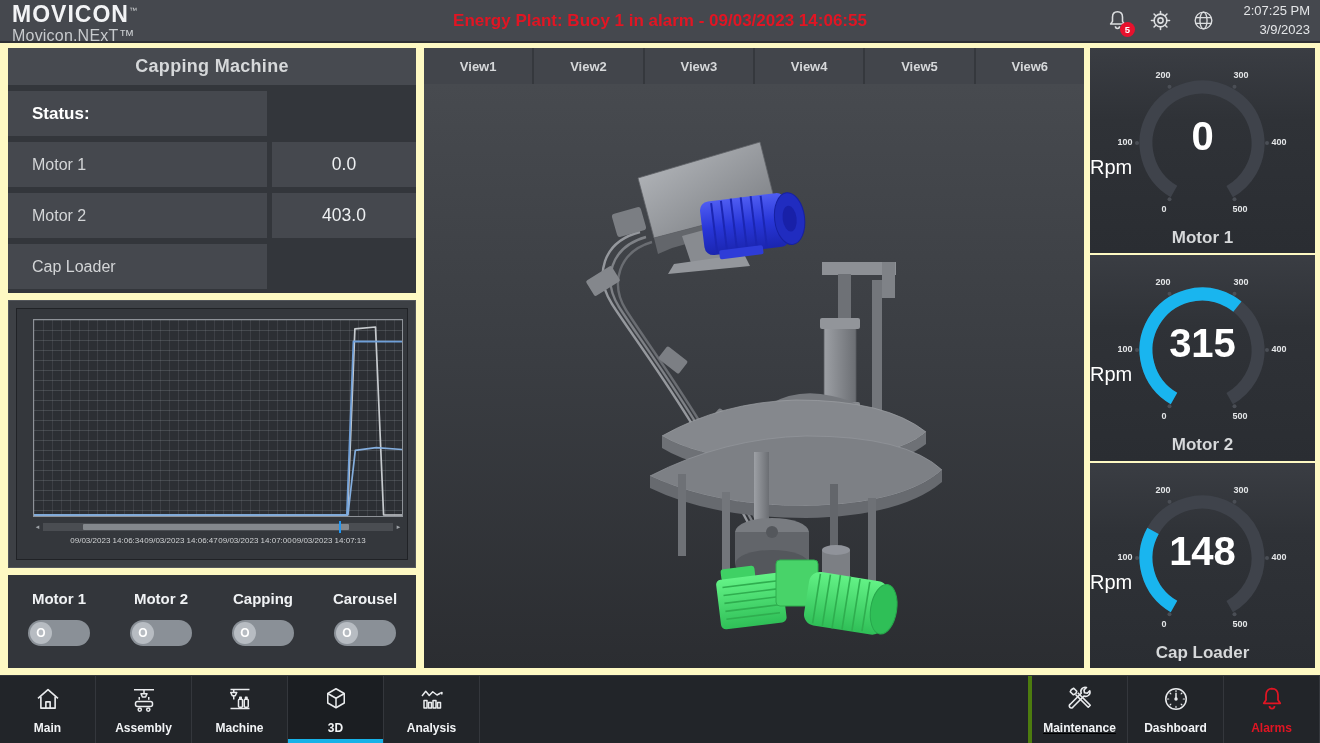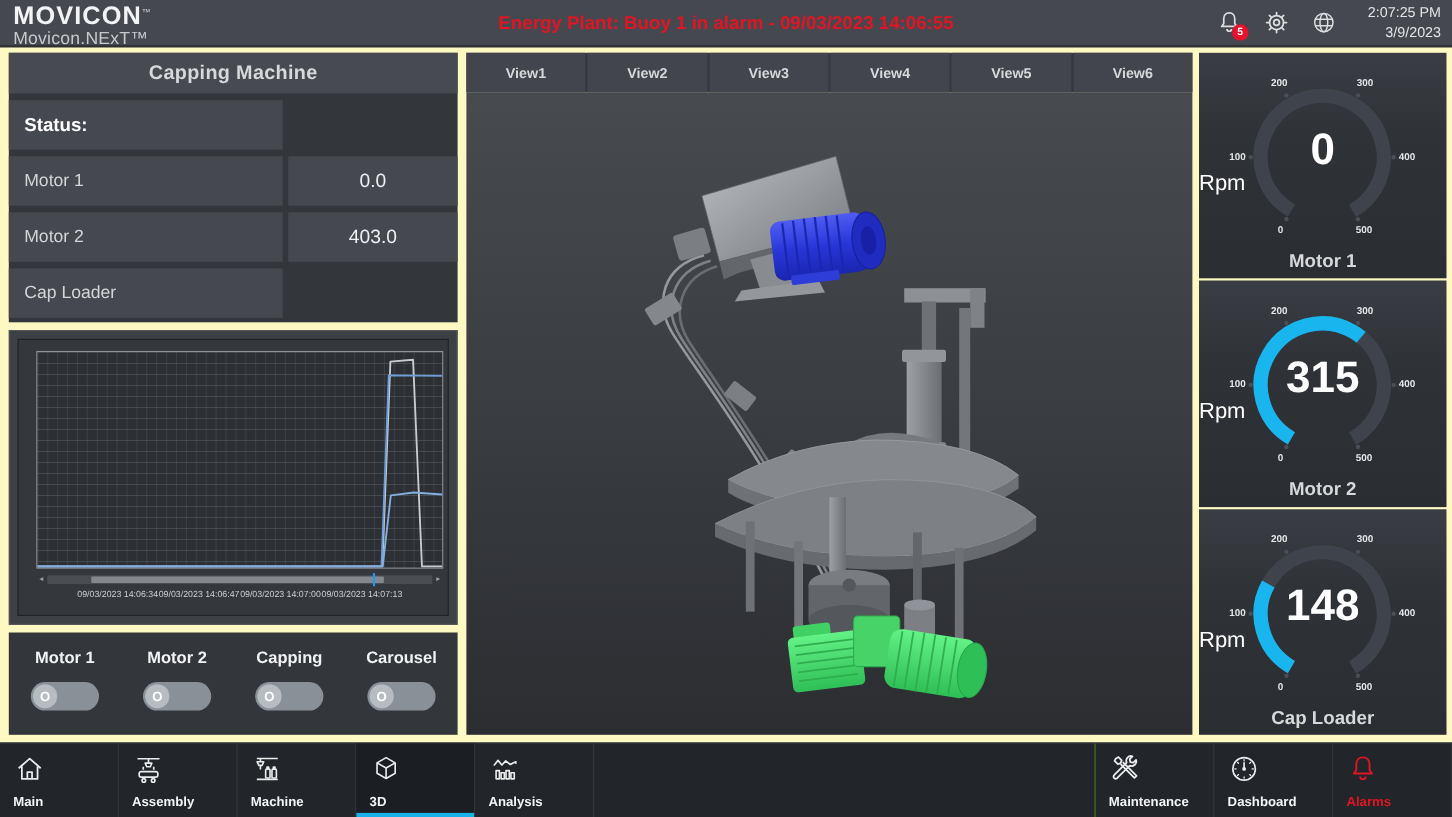--- a/index.html
+++ b/index.html
@@ -17,21 +17,21 @@
   .tb-icon{position:relative;width:28px;height:28px;display:flex;align-items:center;justify-content:center;cursor:pointer;}
   .tb-icon svg{width:25px;height:25px;}
   .badge{position:absolute;right:-4px;bottom:-2px;width:15px;height:15px;border-radius:50%;background:#e8112d;color:#fff;font-size:9.5px;font-weight:700;display:flex;align-items:center;justify-content:center;}
   .clock{text-align:right;font-size:13px;color:#e3e5e7;line-height:1.4;min-width:78px;}
 
   
   .status-panel{position:absolute;left:8px;top:48px;width:408px;height:245px;background:#33363b;}
   .panel-title{height:37px;background:#474a50;display:flex;align-items:center;justify-content:center;font-size:18px;font-weight:600;color:#d6d8da;letter-spacing:.3px;}
   #status-rows{display:flex;flex-direction:column;gap:6px;margin-top:6px;}
   .srow{display:flex;gap:5px;height:45px;}
-  .scell-label{flex:0 0 235px;background:#45484e;display:flex;align-items:center;padding-left:14px;font-size:16px;color:#d3d5d7;}
+  .scell-label{flex:0 0 235px;background:#45484e;display:flex;align-items:center;padding-left:24px;font-size:16px;color:#d3d5d7;}
   .scell-label.em{font-weight:700;color:#ffffff;font-size:17px;}
   .scell-value{flex:1;background:#45484e;display:flex;align-items:center;justify-content:center;font-size:17.5px;color:#eef0f2;}
   .scell-value.alarm{font-weight:700;font-size:18px;}
 
   .trend-panel{position:absolute;left:8px;top:300px;width:408px;height:268px;background:#3d4045;border:1px solid #53565b;box-sizing:border-box;}
   .trend-inner{position:absolute;inset:7px;background:#34373c;border:1px solid #202226;}
   .trend-plot{position:absolute;left:16px;top:10px;width:368px;height:196px;background:#2c2f34;border:1px solid #8e9298;box-sizing:content-box;
     background-image:linear-gradient(to right, rgba(160,165,170,.14) 1px, transparent 1px),linear-gradient(to bottom, rgba(160,165,170,.22) 1px, transparent 1px);
     background-size:9px 10px;}
   .trend-plot svg{position:absolute;left:0;top:0;width:100%;height:100%;}
@@ -61,22 +61,22 @@
   .gsvg{position:absolute;left:0;top:0;}
   .gvalue{position:absolute;left:0;top:68px;width:225px;text-align:center;font-size:40px;font-weight:700;color:#fff;line-height:1;}
   .gunit{position:absolute;left:0;top:108px;width:225px;text-align:left;font-size:20px;color:#fff;}
   .gname{position:absolute;left:0;top:180px;width:225px;text-align:center;font-size:17px;font-weight:600;color:#d6d8da;}
   .gtick{position:absolute;width:34px;text-align:center;font-size:9px;font-weight:600;color:#e4e6e8;}
 
   
   .bottom-nav{position:absolute;left:0;top:675px;width:1320px;height:68px;background:#222529;border-top:1px solid #33363b;display:flex;box-sizing:border-box;}
   .nav-group{display:flex;height:100%;}
   .nav-spacer{flex:1;}
-  .nitem{width:95px;display:flex;flex-direction:column;align-items:flex-start;justify-content:center;gap:3px;border-right:1px solid #34373c;cursor:pointer;position:relative;padding-left:12px;}
-  .nav-group.right .nitem:first-child{border-left:1px solid #4d7c0f;}
+  .nitem{width:95px;display:flex;flex-direction:column;align-items:center;justify-content:center;gap:3px;border-right:1px solid #34373c;cursor:pointer;position:relative;}
+  .nav-group.right .nitem:first-child{border-left:4px solid #4d7c0f;text-decoration:underline;}
   .nitem svg{width:30px;height:30px;}
   .nlabel{font-size:12px;font-weight:700;color:#f2f4f6;}
   .nitem.active{background:#1b1e22;}
   .nitem.active::after{content:"";position:absolute;left:0;bottom:0;width:100%;height:4px;background:#17b2e8;}
 </style>
 </head>
 <body>
 
 <div class="app">
 

